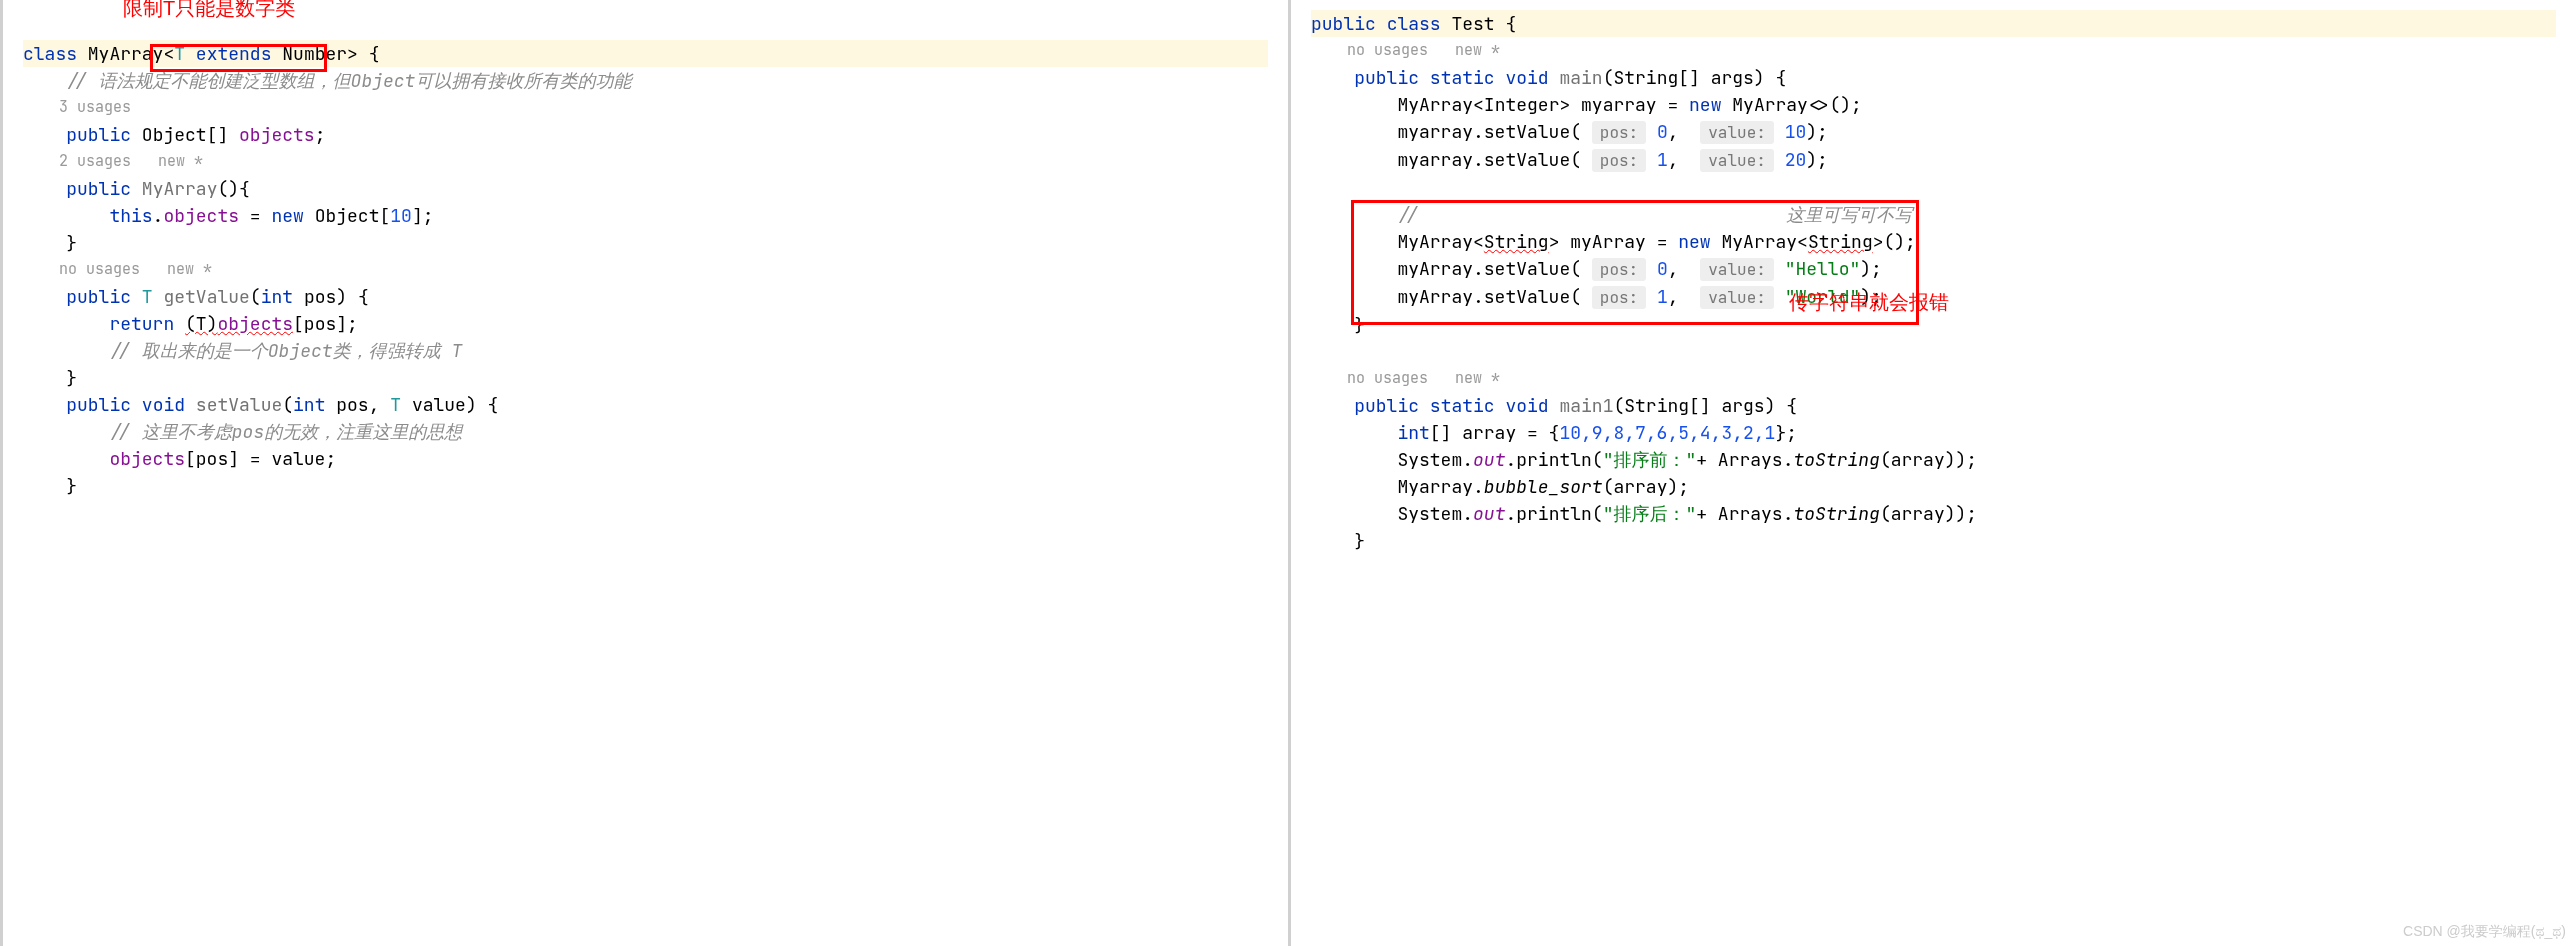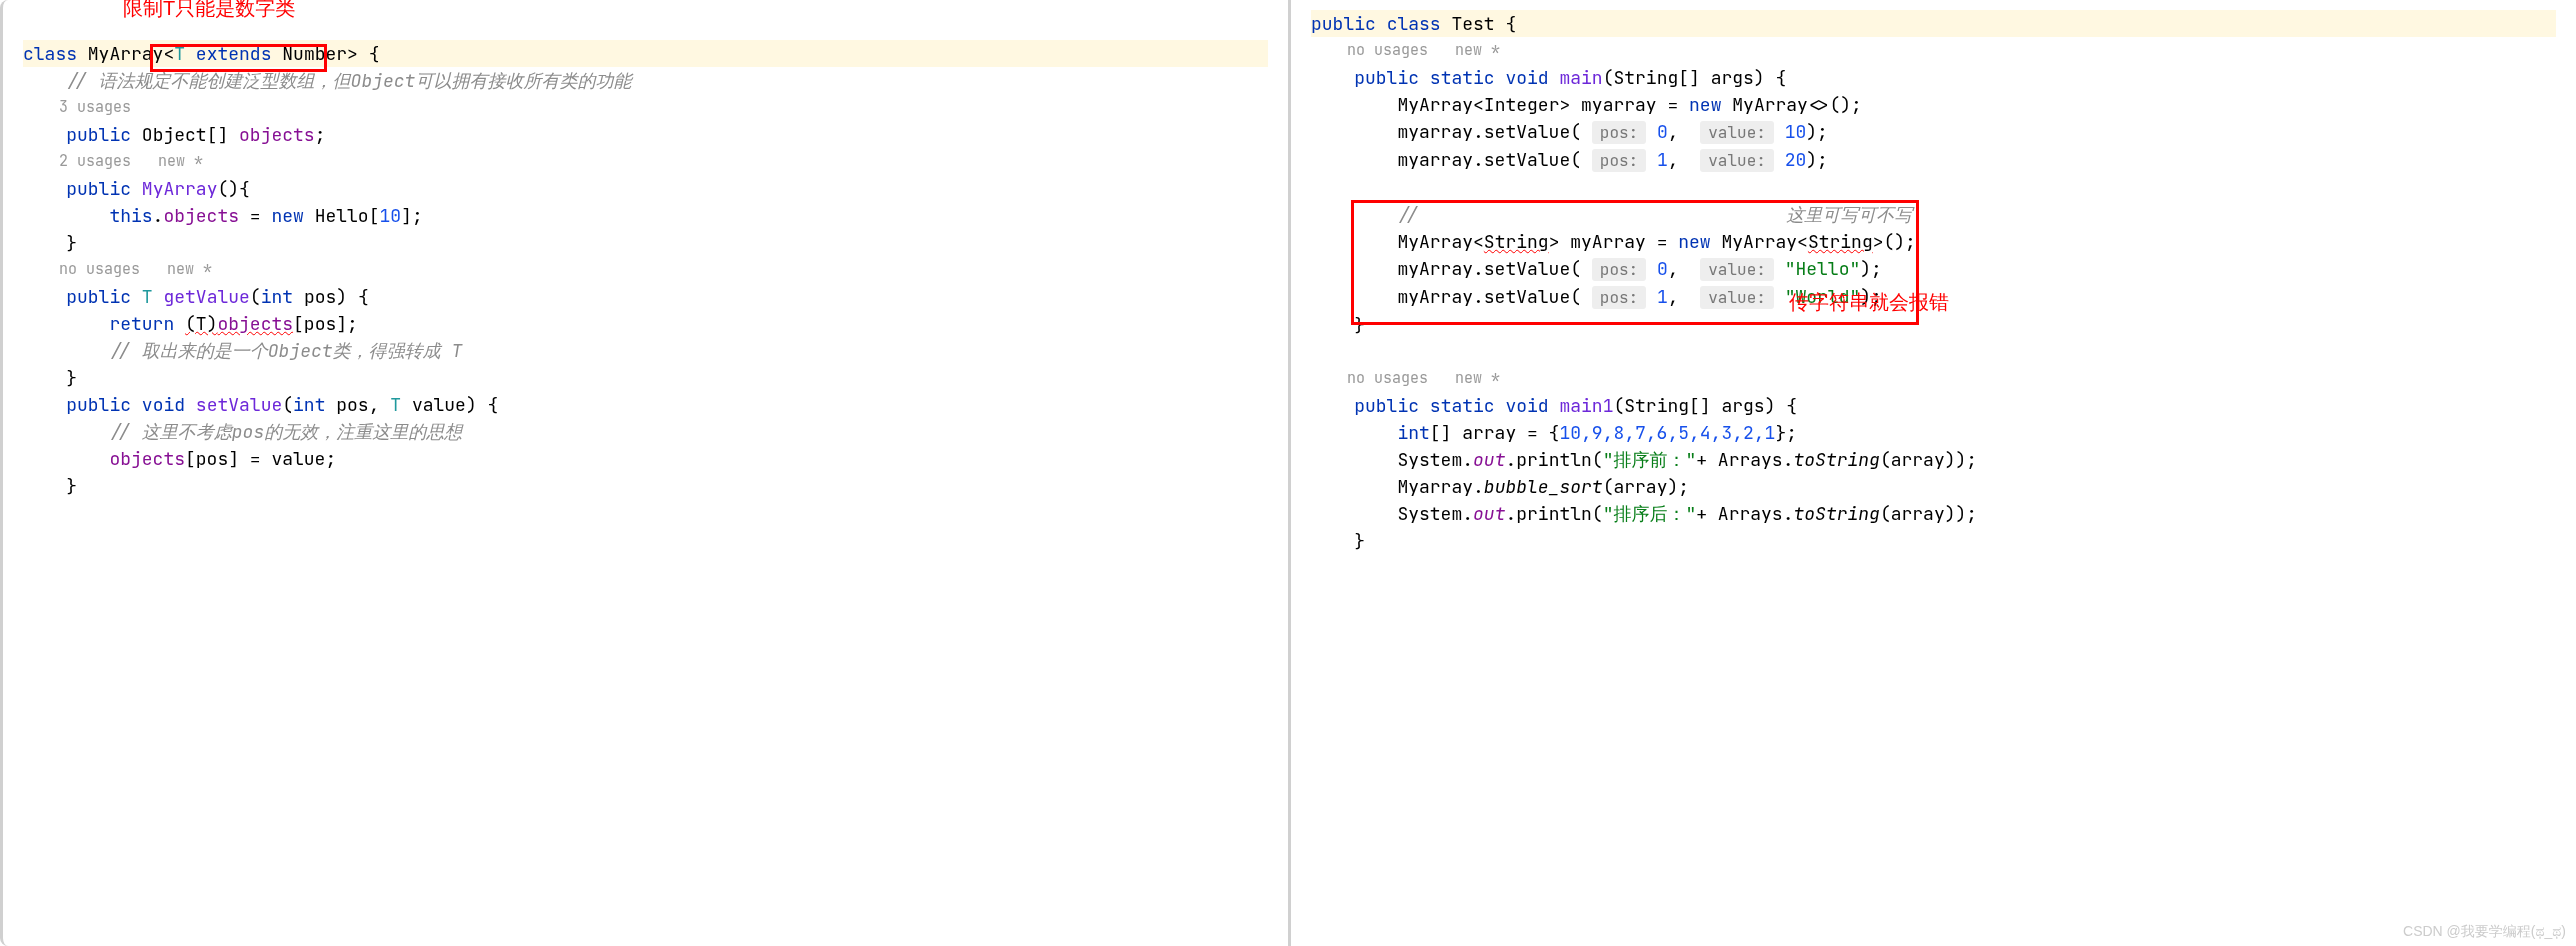--- a/index.html
+++ b/index.html
@@ -11,40 +11,40 @@
       width: 2576px;
       height: 946px;
       position: relative;
     }
     .pane {
       flex: 1;
       padding: 10px 20px;
       overflow: hidden;
       position: relative;
     }
-    .pane-left { border-left: 3px solid #d0d0d0; border-radius: 8px; }
+    .pane-left { border-left: 3px solid #d0d0d0; }
     .pane-right { border-left: 3px solid #d0d0d0; }
     .code-line {
       line-height: 27px;
       white-space: pre;
       font-family: inherit;
     }
     .annotation-red {
       color: #ff0000;
       font-family: 'SimSun', 'Microsoft YaHei', sans-serif;
       font-size: 20px;
       position: absolute;
     }
     .red-box {
       border: 3px solid #ff0000;
       position: absolute;
       pointer-events: none;
     }
     .kw { color: #0033b3; }
-    .method-def { color: #6d28d9; }
+    .method-def { color: #737373; }
     .str { color: #067d17; }
     .num { color: #1750eb; }
     .comment { color: #8c8c8c; font-style: italic; }
     .param-hint { color: #787878; font-style: normal; background: #eeeeee; border-radius: 3px; padding: 1px 8px; font-size: 16px; }
     .field { color: #871094; }
     .static-field { color: #871094; font-style: italic; }
     .generic { color: #20999d; }
     .error-underline { text-decoration: underline wavy #ff0000; text-decoration-thickness: 1px; }
     .highlight-line { background: #fff8e1; display: inline-block; width: 100%; }
     .watermark {
@@ -64,21 +64,21 @@
   <div class="annotation-red" style="top:-5px; left:120px;">限制T只能是数字类</div>
   <div class="red-box" style="top:44px; left:147px; width:177px; height:28px;"></div>
 
   <div style="height:30px;"></div>
   <div class="code-line highlight-line"><span class="kw">class</span> <span>MyArray</span><span>&lt;</span><span class="generic">T</span> <span class="kw">extends</span> <span>Number</span><span>&gt;</span><span> {</span></div>
   <div class="code-line">    <span class="comment">// 语法规定不能创建泛型数组，但Object可以拥有接收所有类的功能</span></div>
   <div class="code-line usage-hint">    <span>3 usages</span></div>
   <div class="code-line">    <span class="kw">public</span> <span>Object[]</span> <span class="field">objects</span><span>;</span></div>
   <div class="code-line usage-hint">    <span>2 usages   new *</span></div>
   <div class="code-line">    <span class="kw">public</span> <span class="method-def">MyArray</span><span>(){</span></div>
-  <div class="code-line">        <span class="kw">this</span><span>.</span><span class="field">objects</span><span> = </span><span class="kw">new</span> <span>Hello[</span><span class="num">10</span><span>];</span></div>
+  <div class="code-line">        <span class="kw">this</span><span>.</span><span class="field">objects</span><span> = </span><span class="kw">new</span> <span>Object[</span><span class="num">10</span><span>];</span></div>
   <div class="code-line">    <span>}</span></div>
   <div class="code-line usage-hint">    <span>no usages   new *</span></div>
   <div class="code-line">    <span class="kw">public</span> <span class="generic">T</span> <span class="method-def">getValue</span>(<span class="kw">int</span><span> pos) {</span></div>
   <div class="code-line">        <span class="kw">return</span> <span class="error-underline"><span>(T)</span><span class="field">objects</span></span><span>[pos];</span></div>
   <div class="code-line">        <span class="comment">// 取出来的是一个Object类，得强转成 T</span></div>
   <div class="code-line">    <span>}</span></div>
   <div class="code-line">    <span class="kw">public</span> <span class="kw">void</span> <span class="method-def">setValue</span><span>(</span><span class="kw">int</span><span> pos, </span><span class="generic">T</span><span> value) {</span></div>
   <div class="code-line">        <span class="comment">// 这里不考虑pos的无效，注重这里的思想</span></div>
   <div class="code-line">        <span class="field">objects</span><span>[pos] = value;</span></div>
   <div class="code-line">    <span>}</span></div>

